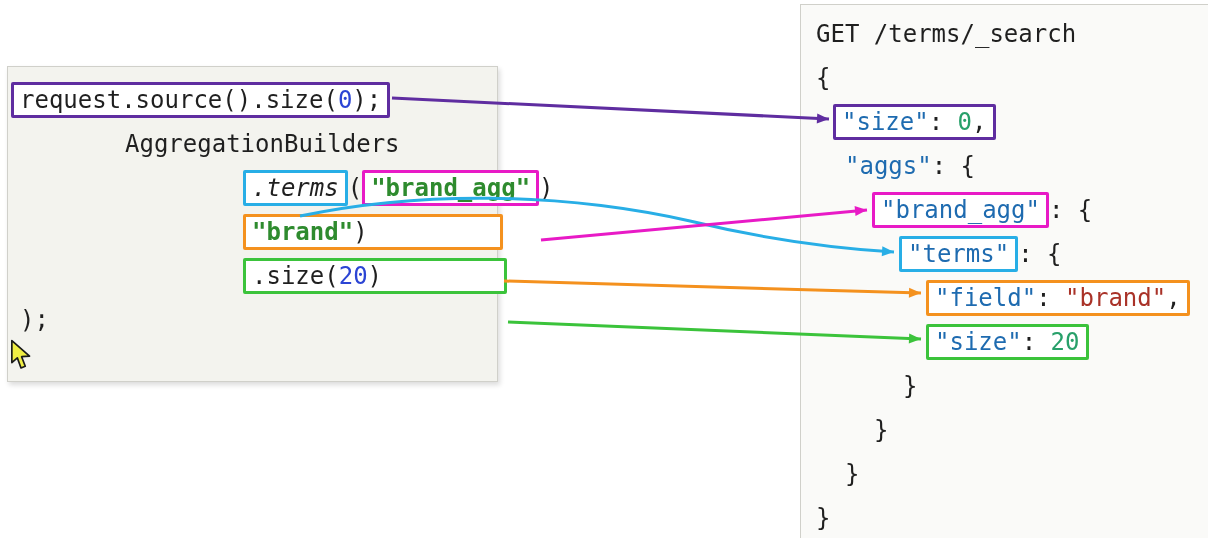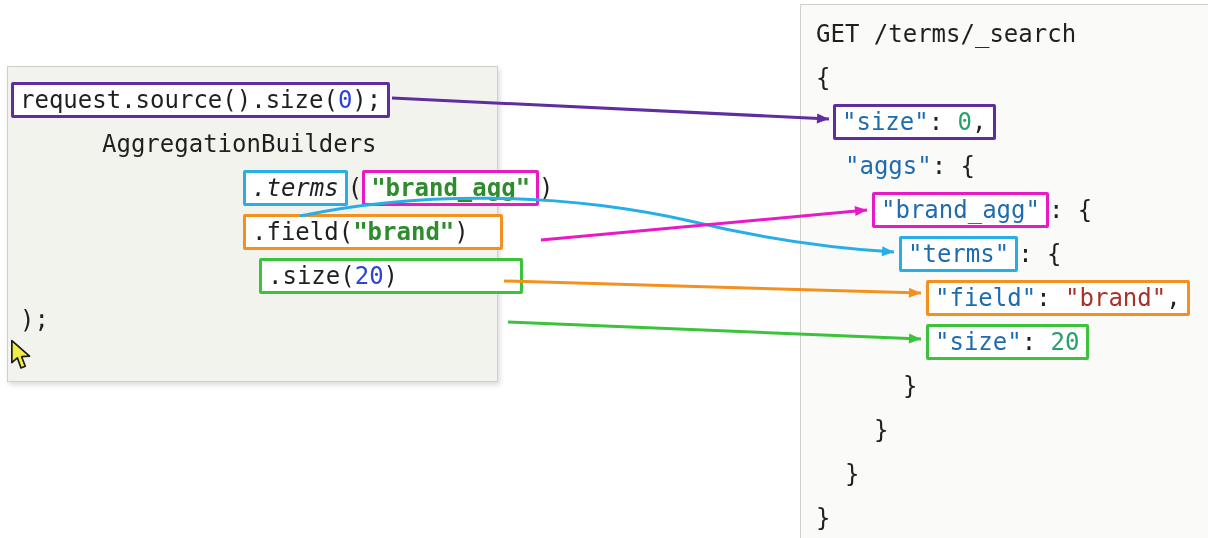--- a/index.html
+++ b/index.html
@@ -29,23 +29,23 @@
     display:inline-block;box-sizing:border-box;background:#ffffff;
     border:3px solid #000;border-radius:2px;padding:1px 6px;line-height:28px;
   }
   .line .hl{display:flex;align-items:center;height:36px;}
   .hl-purple{border-color:var(--purple,#5f2da0);}
   .hl-cyan{border-color:var(--cyan,#28aee6);}
   .hl-magenta{border-color:var(--magenta,#e81ac6);}
   .hl-orange{border-color:var(--orange,#f4911e);}
   .hl-green{border-color:var(--green,#3bc33b);}
   .w-orange{min-width:260px;}
-  .w-green{min-width:264px;margin-left:16px;}
+  .w-green{min-width:264px;}
   
-  .ind-agg{margin-left:82px;}
+  .ind-agg{margin-left:105px;}
   .ind-chain{margin-left:223px;}
   .box-l1{margin-left:-9px;}
   .r-ind-1{margin-left:29px;}
   .r-box-size{margin-left:17px;}
   .r-box-brandagg{margin-left:56px;}
   .r-box-terms{margin-left:83px;}
   .r-box-fieldsize{margin-left:110px;}
   .r-close-3{margin-left:87px;}
   .r-close-2{margin-left:58px;}
   .r-close-1{margin-left:29px;}
@@ -68,21 +68,21 @@
     <div class="line">
       <span class="hl hl-purple box-l1"><span class="t">request.source().size(</span><span class="t-numj">0</span><span class="t">);</span></span>
     </div>
     <div class="line">
       <span class="t ind-agg">AggregationBuilders</span>
     </div>
     <div class="line ind-chain">
       <span class="hl hl-cyan"><span class="t t-italic">.terms</span></span><span class="t">(</span><span class="hl hl-magenta"><span class="t-strj">"brand_agg"</span></span><span class="t">)</span>
     </div>
     <div class="line ind-chain">
-      <span class="hl hl-orange w-orange"><span class="t">.field(</span><span class="t-strj">"brand"</span><span class="t">)</span></span>
+      <span class="hl hl-orange w-orange"><span class="t-strj">"brand"</span><span class="t">)</span></span>
     </div>
     <div class="line ind-chain">
       <span class="hl hl-green w-green"><span class="t">.size(</span><span class="t-numj">20</span><span class="t">)</span></span>
     </div>
     <div class="line">
       <span class="t">);</span>
     </div>
   </div>
 </div>
 

